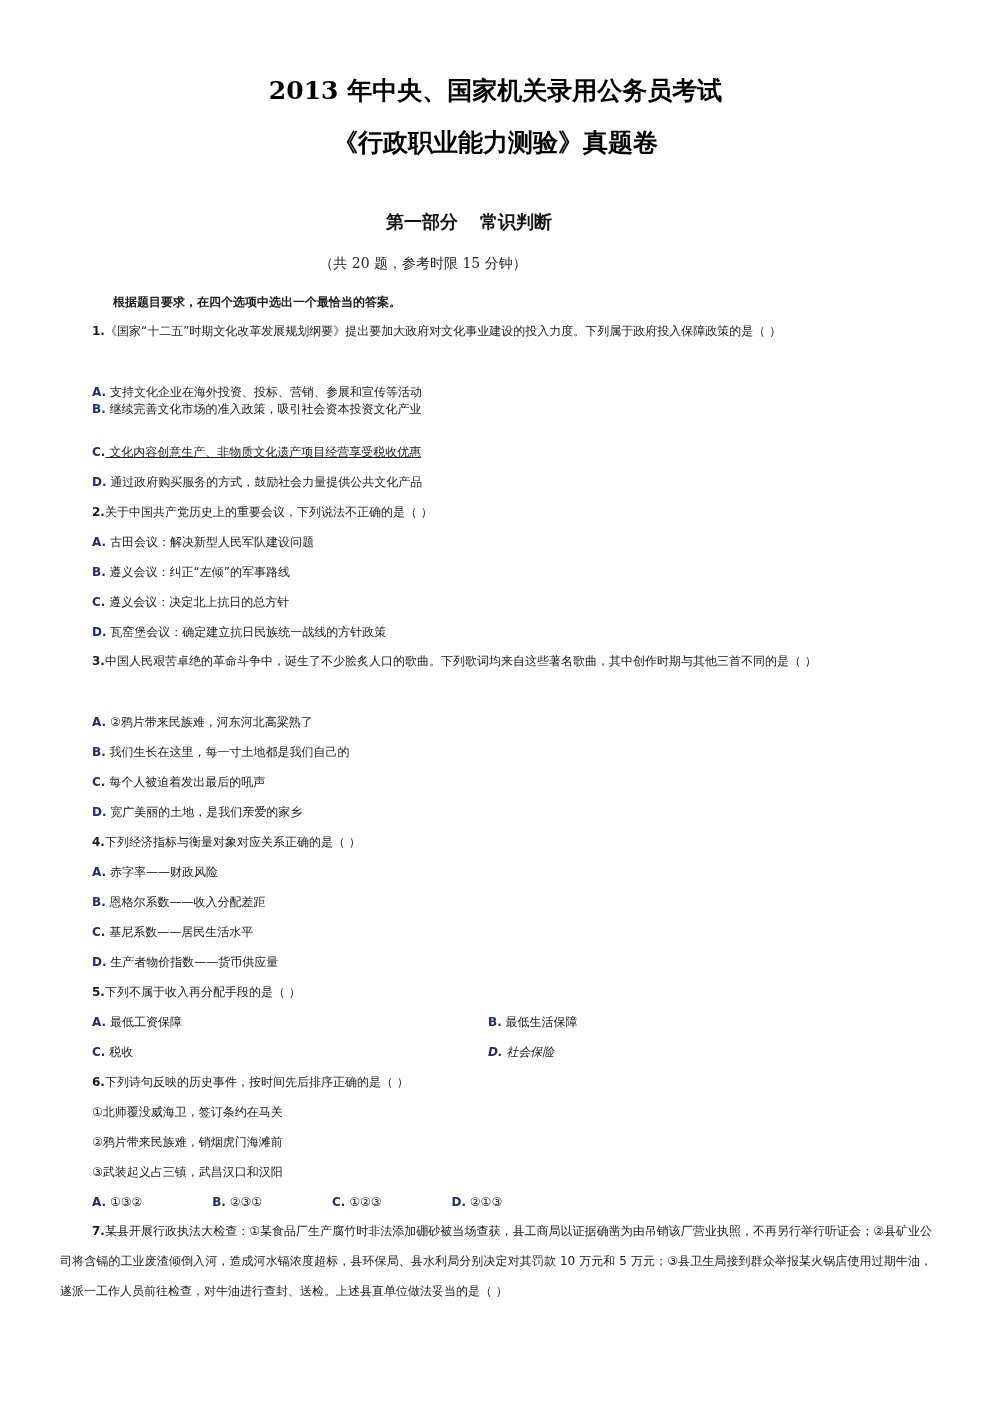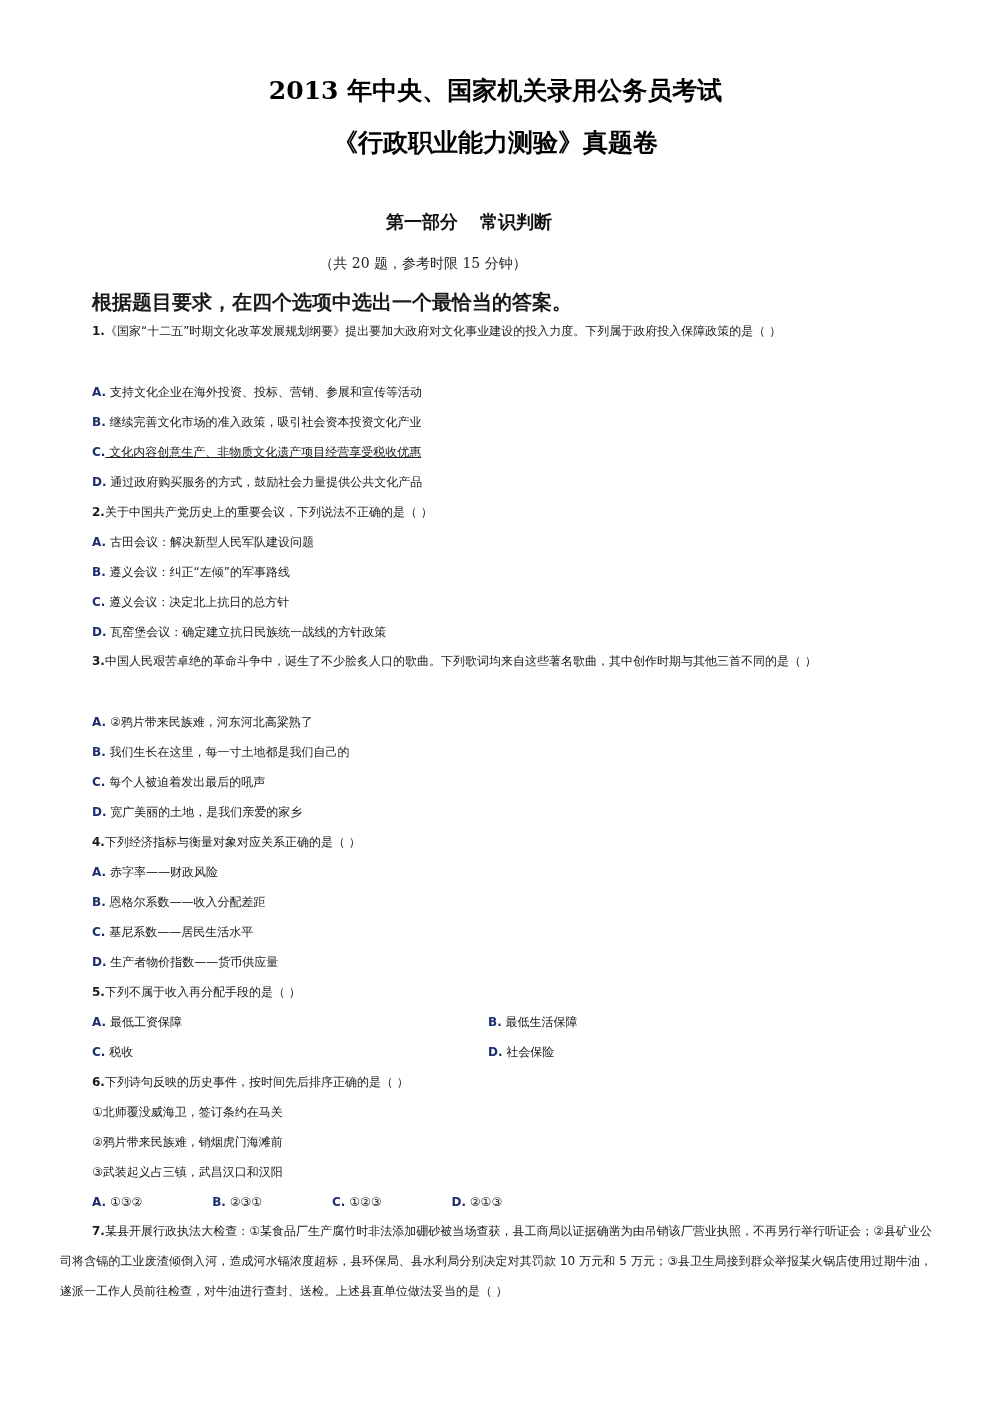--- a/index.html
+++ b/index.html
@@ -9,21 +9,21 @@
            font-family: "DejaVu Serif", serif; font-weight: bold; font-size: 25px; color: #000; }
   .t1 { top: 74px; }
   .t2 { top: 126px; }
   .section { position: absolute; top: 210px; left: 0; width: 938px; text-align: center;
              font-family: "DejaVu Serif", serif; font-weight: bold; font-size: 18px; }
   .section .gap { display: inline-block; width: 22px; }
   .sub { position: absolute; top: 255px; left: 0; width: 846px; text-align: center;
          font-family: "DejaVu Serif", serif; font-size: 14px; color: #222; }
   .line { position: absolute; left: 92px; font-size: 12px; line-height: 20px; white-space: nowrap; color: #1a1a1a; }
   .wide { left: 60px; width: 872px; white-space: normal; line-height: 30px; text-indent: 32px; text-align: justify; }
-  .instr { font-weight: bold; font-size: 20px; }
+  .instr { font-weight: bold; font-size: 12px; margin-left: 21px; }
   .qnum { font-weight: bold; }
   .opt-letter { display: inline-block; font-weight: bold; }
   .opt-letter.A { color: #1d2e6e; }
   .opt-letter.B { color: #1d2e6e; }
   .opt-letter.C { color: #1d2e6e; }
   .opt-letter.D { color: #1d2e6e; }
   .col2 { position: absolute; left: 488px; }
   .inline-opt { display: inline-block; margin-right: 70px; }
 </style>
 </head>
@@ -34,21 +34,21 @@
 
 <div class="section">
   <span>第一部分</span><span class="gap"></span><span>常识判断</span>
 </div>
 <div class="sub">（共 20 题，参考时限 15 分钟）</div>
 
 <div class="line instr" style="top:292px;">根据题目要求，在四个选项中选出一个最恰当的答案。</div>
 
 <div class="line wide" style="top:316px;"><span class="qnum">1.</span><span>《国家“十二五”时期文化改革发展规划纲要》提出要加大政府对文化事业建设的投入力度。下列属于政府投入保障政策的是（    ）</span></div>
 <div class="line" style="top:382px;"><span class="opt-letter A">A.</span> <span>支持文化企业在海外投资、投标、营销、参展和宣传等活动</span></div>
-<div class="line" style="top:412px;"><span class="opt-letter B">B.</span> <span>继续完善文化市场的准入政策，吸引社会资本投资文化产业</span></div>
+<div class="line" style="top:399px;"><span class="opt-letter B">B.</span> <span>继续完善文化市场的准入政策，吸引社会资本投资文化产业</span></div>
 <div class="line" style="top:442px;text-decoration:underline;"><span class="opt-letter C">C.</span> <span>文化内容创意生产、非物质文化遗产项目经营享受税收优惠</span></div>
 <div class="line" style="top:472px;"><span class="opt-letter D">D.</span> <span>通过政府购买服务的方式，鼓励社会力量提供公共文化产品</span></div>
 
 <div class="line" style="top:502px;"><span class="qnum">2.</span><span>关于中国共产党历史上的重要会议，下列说法不正确的是（    ）</span></div>
 <div class="line" style="top:532px;"><span class="opt-letter A">A.</span> <span>古田会议：解决新型人民军队建设问题</span></div>
 <div class="line" style="top:562px;"><span class="opt-letter B">B.</span> <span>遵义会议：纠正“左倾”的军事路线</span></div>
 <div class="line" style="top:592px;"><span class="opt-letter C">C.</span> <span>遵义会议：决定北上抗日的总方针</span></div>
 <div class="line" style="top:622px;"><span class="opt-letter D">D.</span> <span>瓦窑堡会议：确定建立抗日民族统一战线的方针政策</span></div>
 
 <div class="line wide" style="top:646px;"><span class="qnum">3.</span><span>中国人民艰苦卓绝的革命斗争中，诞生了不少脍炙人口的歌曲。下列歌词均来自这些著名歌曲，其中创作时期与其他三首不同的是（    ）</span></div>
@@ -60,21 +60,21 @@
 <div class="line" style="top:832px;"><span class="qnum">4.</span><span>下列经济指标与衡量对象对应关系正确的是（    ）</span></div>
 <div class="line" style="top:862px;"><span class="opt-letter A">A.</span> <span>赤字率——财政风险</span></div>
 <div class="line" style="top:892px;"><span class="opt-letter B">B.</span> <span>恩格尔系数——收入分配差距</span></div>
 <div class="line" style="top:922px;"><span class="opt-letter C">C.</span> <span>基尼系数——居民生活水平</span></div>
 <div class="line" style="top:952px;"><span class="opt-letter D">D.</span> <span>生产者物价指数——货币供应量</span></div>
 
 <div class="line" style="top:982px;"><span class="qnum">5.</span><span>下列不属于收入再分配手段的是（    ）</span></div>
 <div class="line" style="top:1012px;"><span class="opt-letter A">A.</span> <span>最低工资保障</span></div>
 <div class="line col2" style="top:1012px;"><span class="opt-letter B">B.</span> <span>最低生活保障</span></div>
 <div class="line" style="top:1042px;"><span class="opt-letter C">C.</span> <span>税收</span></div>
-<div class="line col2" style="top:1042px;"><span class="opt-letter D">D.</span> <span>社会保险</span></div>
+<div class="line col2" style="top:1042px;font-style:italic;"><span class="opt-letter D">D.</span> <span>社会保险</span></div>
 
 <div class="line" style="top:1072px;"><span class="qnum">6.</span><span>下列诗句反映的历史事件，按时间先后排序正确的是（    ）</span></div>
 <div class="line" style="top:1102px;">①北师覆没威海卫，签订条约在马关</div>
 <div class="line" style="top:1132px;">②鸦片带来民族难，销烟虎门海滩前</div>
 <div class="line" style="top:1162px;">③武装起义占三镇，武昌汉口和汉阳</div>
 <div class="line" style="top:1192px;">
   <span class="inline-opt"><span class="opt-letter A">A.</span> <span>①③②</span></span><span class="inline-opt"><span class="opt-letter B">B.</span> <span>②③①</span></span><span class="inline-opt"><span class="opt-letter C">C.</span> <span>①②③</span></span><span class="inline-opt"><span class="opt-letter D">D.</span> <span>②①③</span></span>
 </div>
 
 <div class="line wide" style="top:1216px;"><span class="qnum">7.</span><span>某县开展行政执法大检查：①某食品厂生产腐竹时非法添加硼砂被当场查获，县工商局以证据确凿为由吊销该厂营业执照，不再另行举行听证会；②县矿业公司将含镉的工业废渣倾倒入河，造成河水镉浓度超标，县环保局、县水利局分别决定对其罚款 10 万元和 5 万元；③县卫生局接到群众举报某火锅店使用过期牛油，遂派一工作人员前往检查，对牛油进行查封、送检。上述县直单位做法妥当的是（    ）</span></div>

